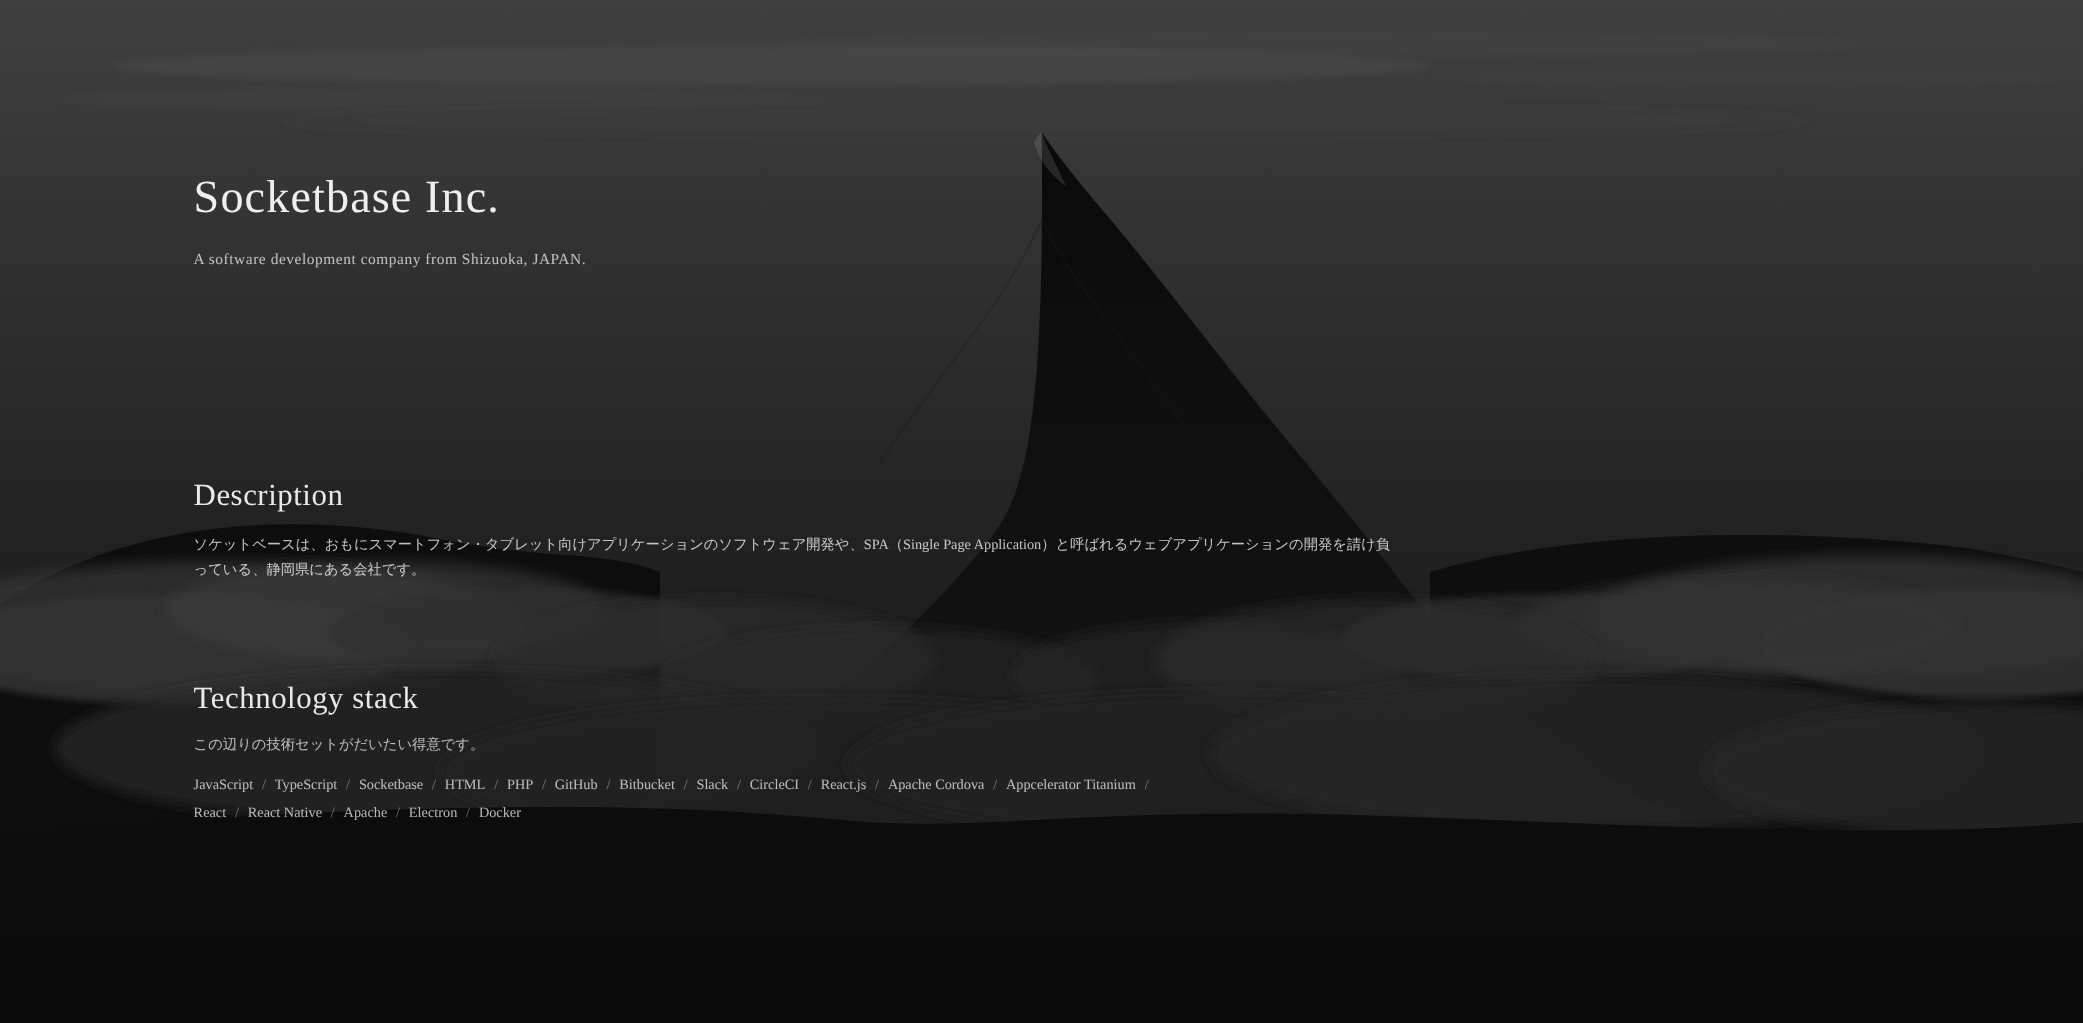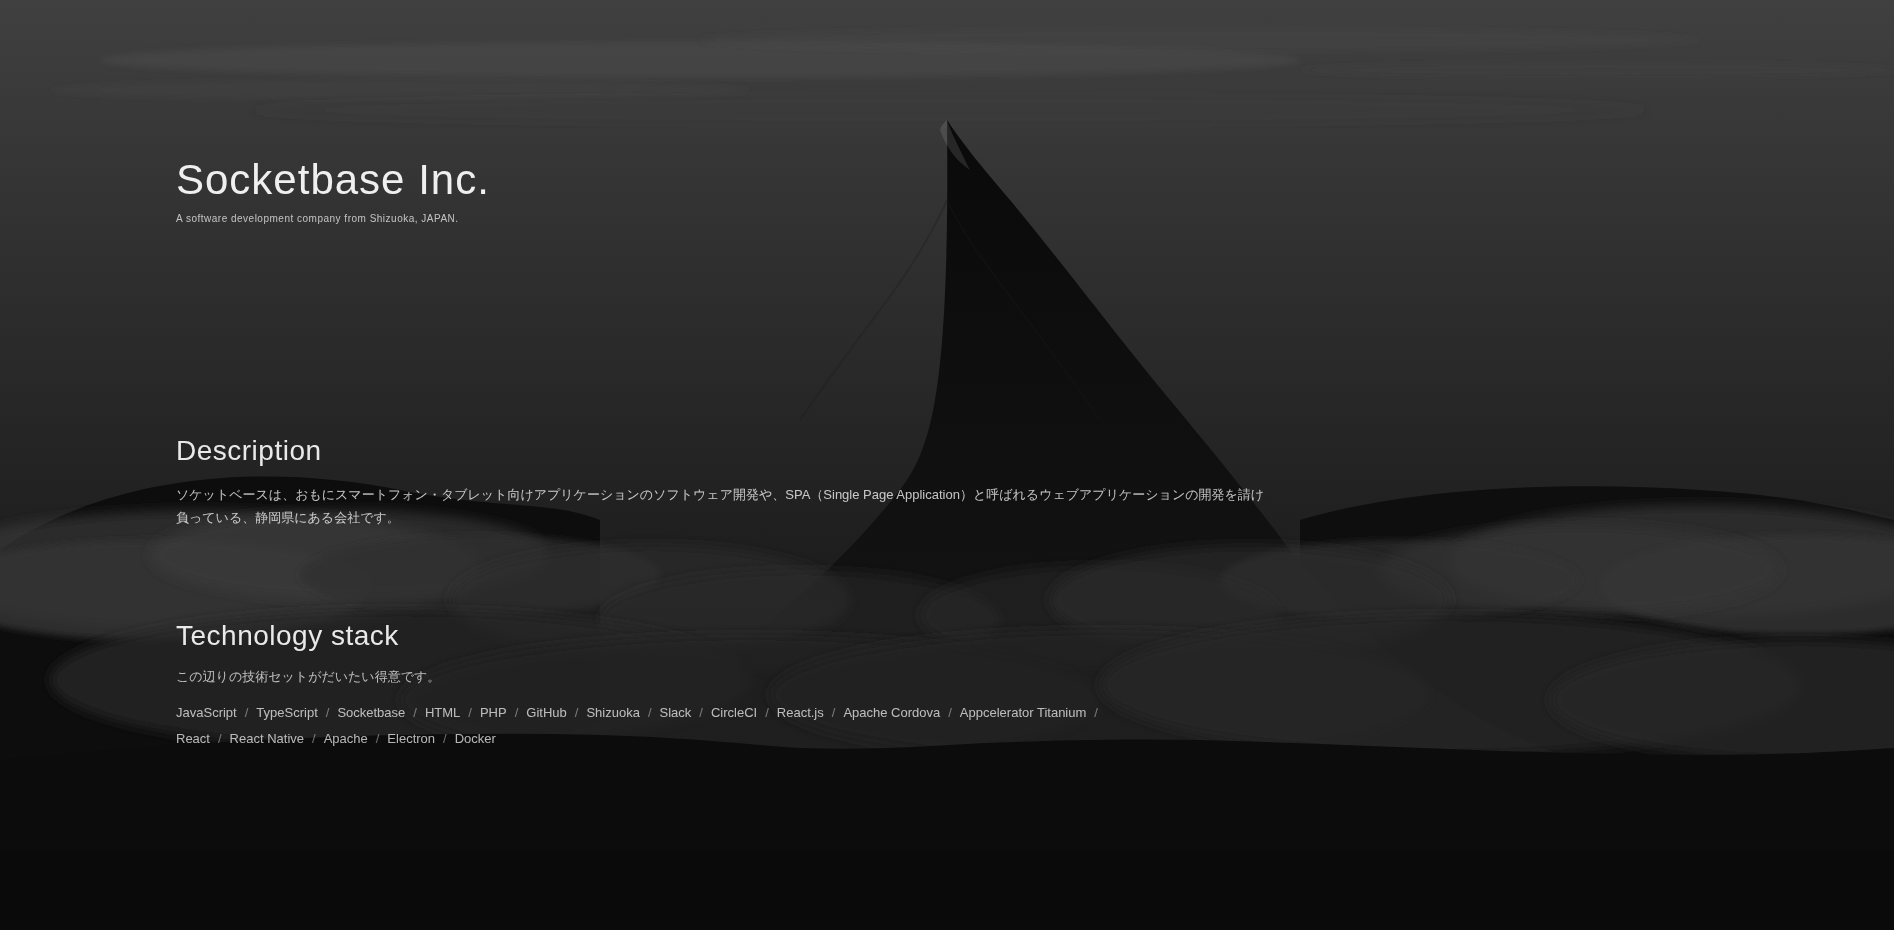--- a/index.html
+++ b/index.html
@@ -98,41 +98,42 @@
 
     
     .content {
       position: absolute;
       top: 0;
       left: 0;
       width: 100%;
       height: 100%;
       color: white;
       padding: 16px 176px;
+      font-family: Liberation Serif, serif;
     }
 
     .hero-title {
       position: absolute;
       top: 155px;
       left: 176px;
     }
 
     .company-name {
       font-size: 42px;
       font-weight: 200;
       letter-spacing: 1px;
       color: rgba(255,255,255,0.92);
       line-height: 1.2;
     }
 
     .company-subtitle {
-      font-size: 10px;
+      font-size: 14px;
       font-weight: 300;
       color: rgba(255,255,255,0.7);
-      margin-top: 8px;
+      margin-top: 24px;
       letter-spacing: 0.5px;
     }
 
     .description-section {
       position: absolute;
       top: 435px;
       left: 176px;
       max-width: 1200px;
     }
 
@@ -297,21 +298,21 @@
           <span class="tech-item">TypeScript</span>
           <span class="separator">/</span>
           <span class="tech-item">Socketbase</span>
           <span class="separator">/</span>
           <span class="tech-item">HTML</span>
           <span class="separator">/</span>
           <span class="tech-item">PHP</span>
           <span class="separator">/</span>
           <span class="tech-item">GitHub</span>
           <span class="separator">/</span>
-          <span class="tech-item">Shizuoka</span>
+          <span class="tech-item">Bitbucket</span>
           <span class="separator">/</span>
           <span class="tech-item">Slack</span>
           <span class="separator">/</span>
           <span class="tech-item">CircleCI</span>
           <span class="separator">/</span>
           <span class="tech-item">React.js</span>
           <span class="separator">/</span>
           <span class="tech-item">Apache Cordova</span>
           <span class="separator">/</span>
           <span class="tech-item">Appcelerator Titanium</span>

